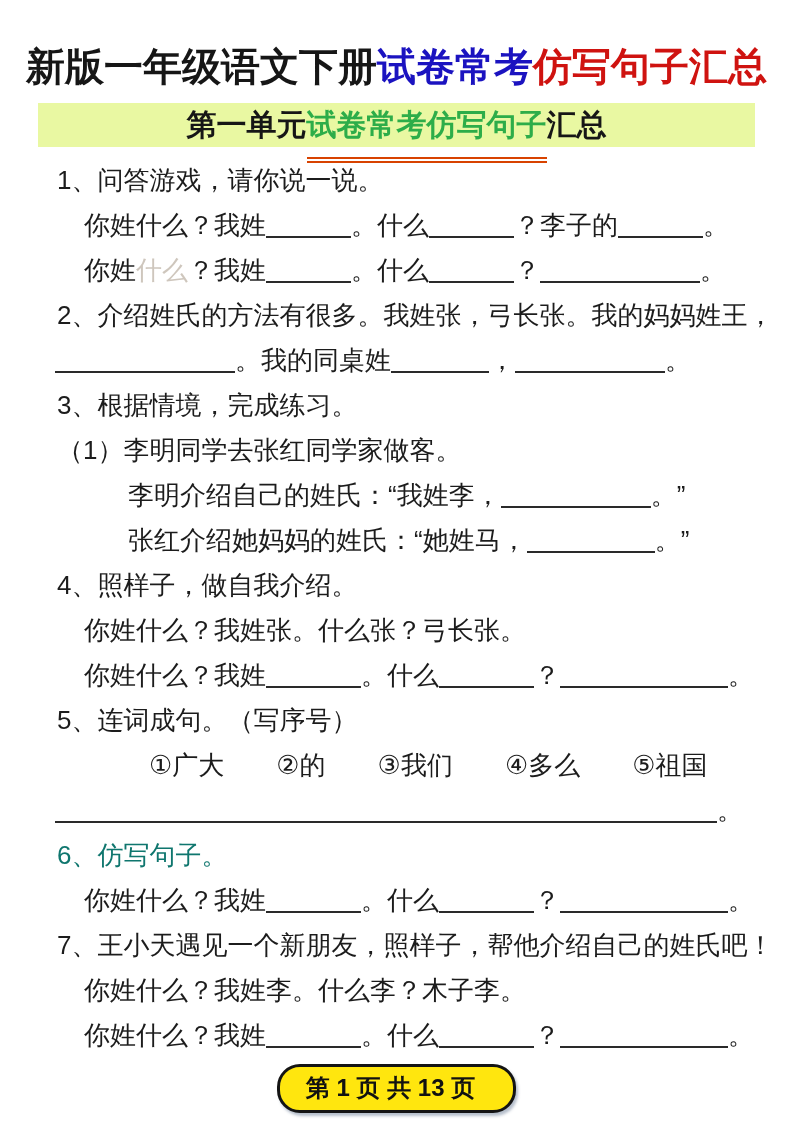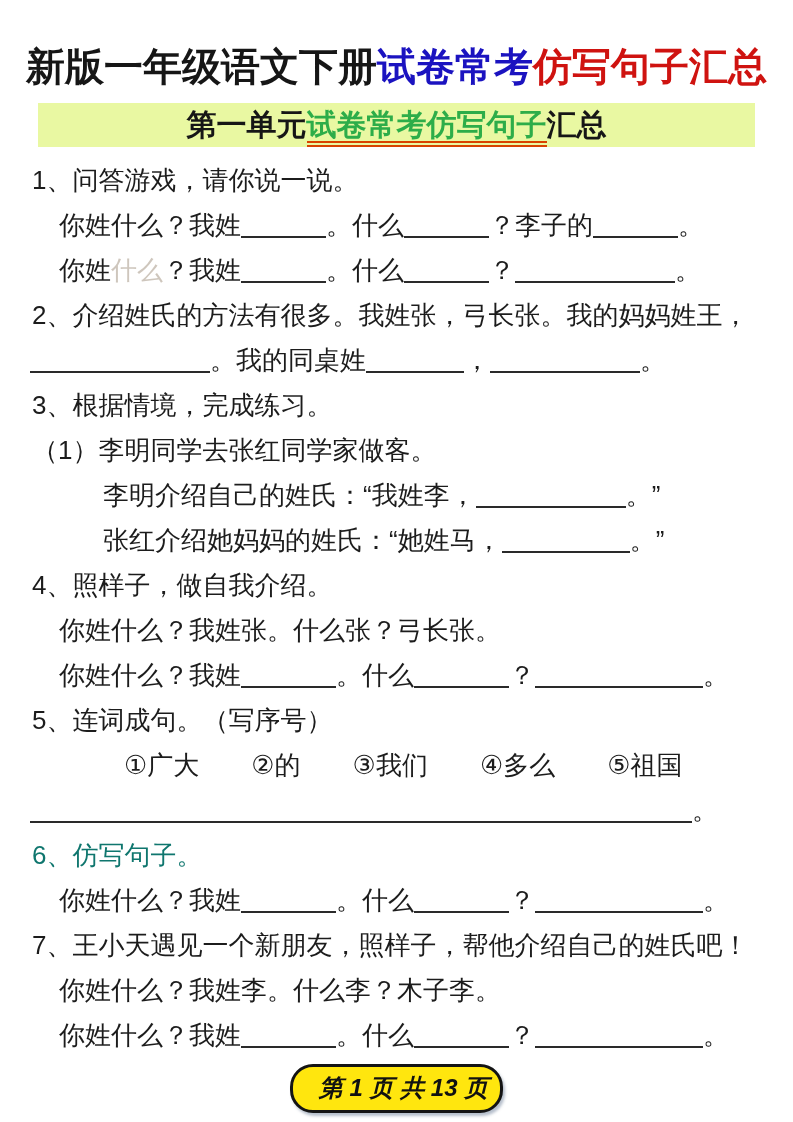--- a/index.html
+++ b/index.html
@@ -27,23 +27,23 @@
     margin: 11px 38px 0 38px;
     height: 44px;
     text-align: center;
     font-size: 30px;
     font-weight: bold;
     line-height: 44px;
     white-space: nowrap;
   }
   .banner-highlight {
     border-bottom: 6px double;
-    padding-bottom: 0px;
+    padding-bottom: 16px;
   }
-  .exercise-area { margin-top: 8px; }
+  .exercise-area { margin-top: 8px; margin-left: 25px; }
   .line { height: 45px; position: relative; }
   .line-content {
     position: absolute;
     bottom: 5px;
     white-space: nowrap;
     font-size: 26px;
     font-weight: 500;
     color: #1c1c1c;
     line-height: 30px;
   }
@@ -58,29 +58,28 @@
     border-bottom: 2.5px solid #2a2a2a;
     transform: translateY(4px);
   }
   .seg-faded { color: #b5a99a; opacity: 0.65; }
   .footer-wrap {
     margin-top: 9px;
     text-align: center;
   }
   .footer-pill {
     display: inline-block;
-    padding: 5px 12px 6px 26px;
+    padding: 5px 38px 6px 26px;
     border: 3px solid #141414;
     border-radius: 23px;
     font-size: 24px;
     font-weight: bold;
     color: #111111;
     box-shadow: 2px 3px 3px rgba(90,110,140,0.45);
     white-space: nowrap;
-    font-style: italic;
   }
 </style>
 </head>
 <body>
 
 <div class="page">
 
   <h1 class="main-title">
     <span style="color: rgb(22, 22, 22);">新版一年级语文下册</span><span style="color: rgb(27, 19, 192);">试卷常考</span><span style="color: rgb(207, 19, 16);">仿写句子汇总</span>
   </h1>

